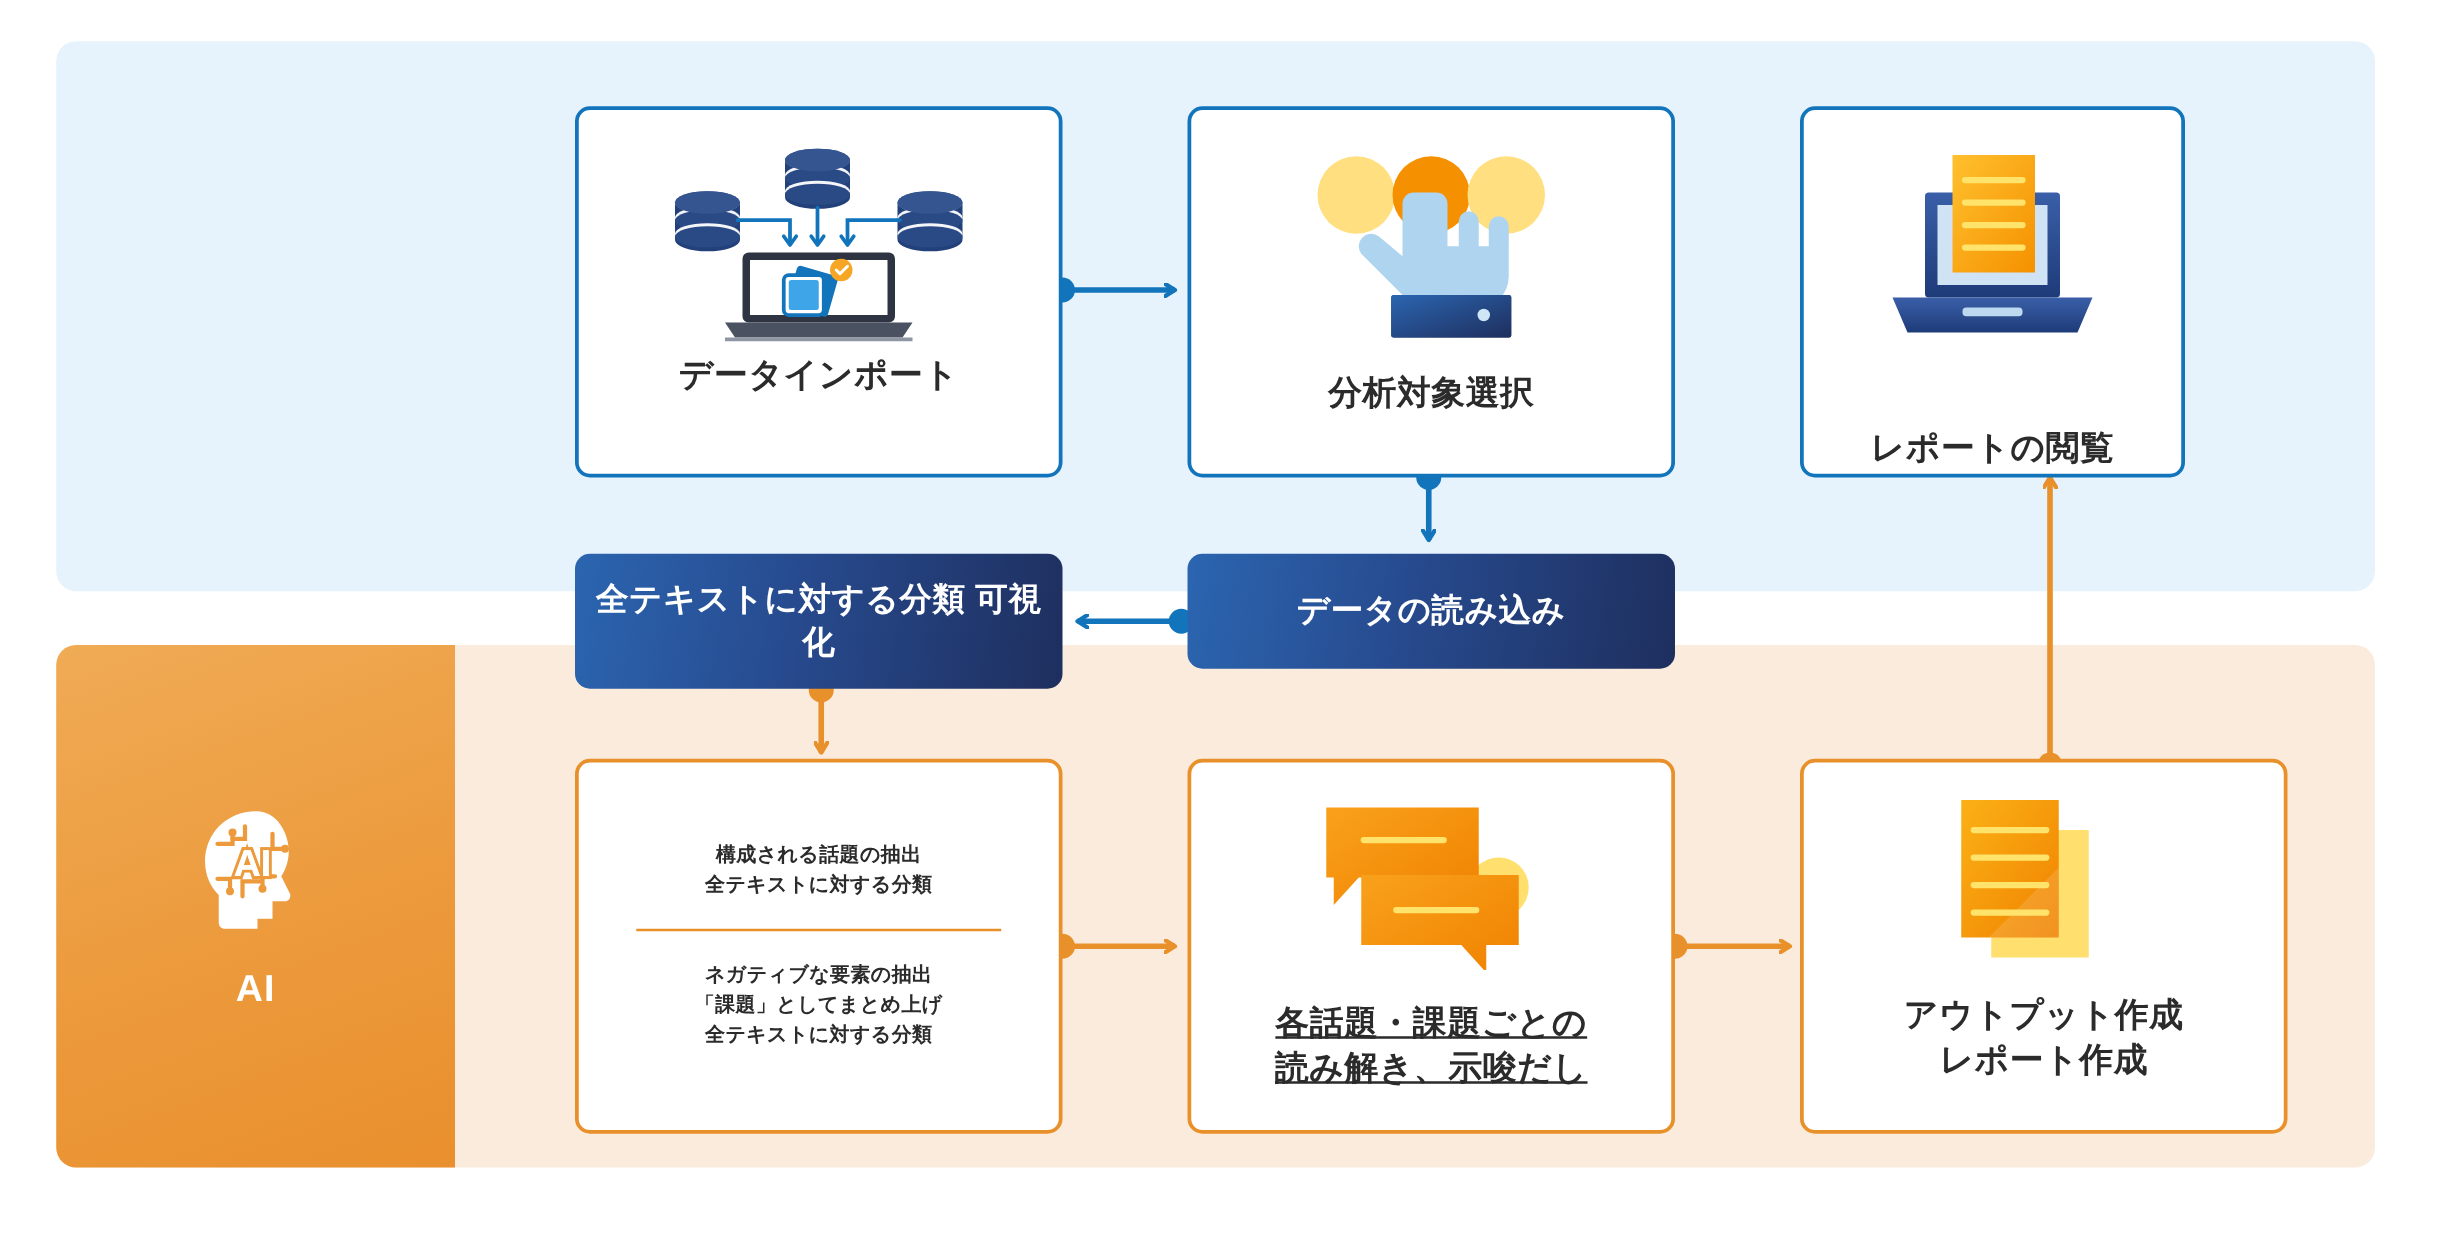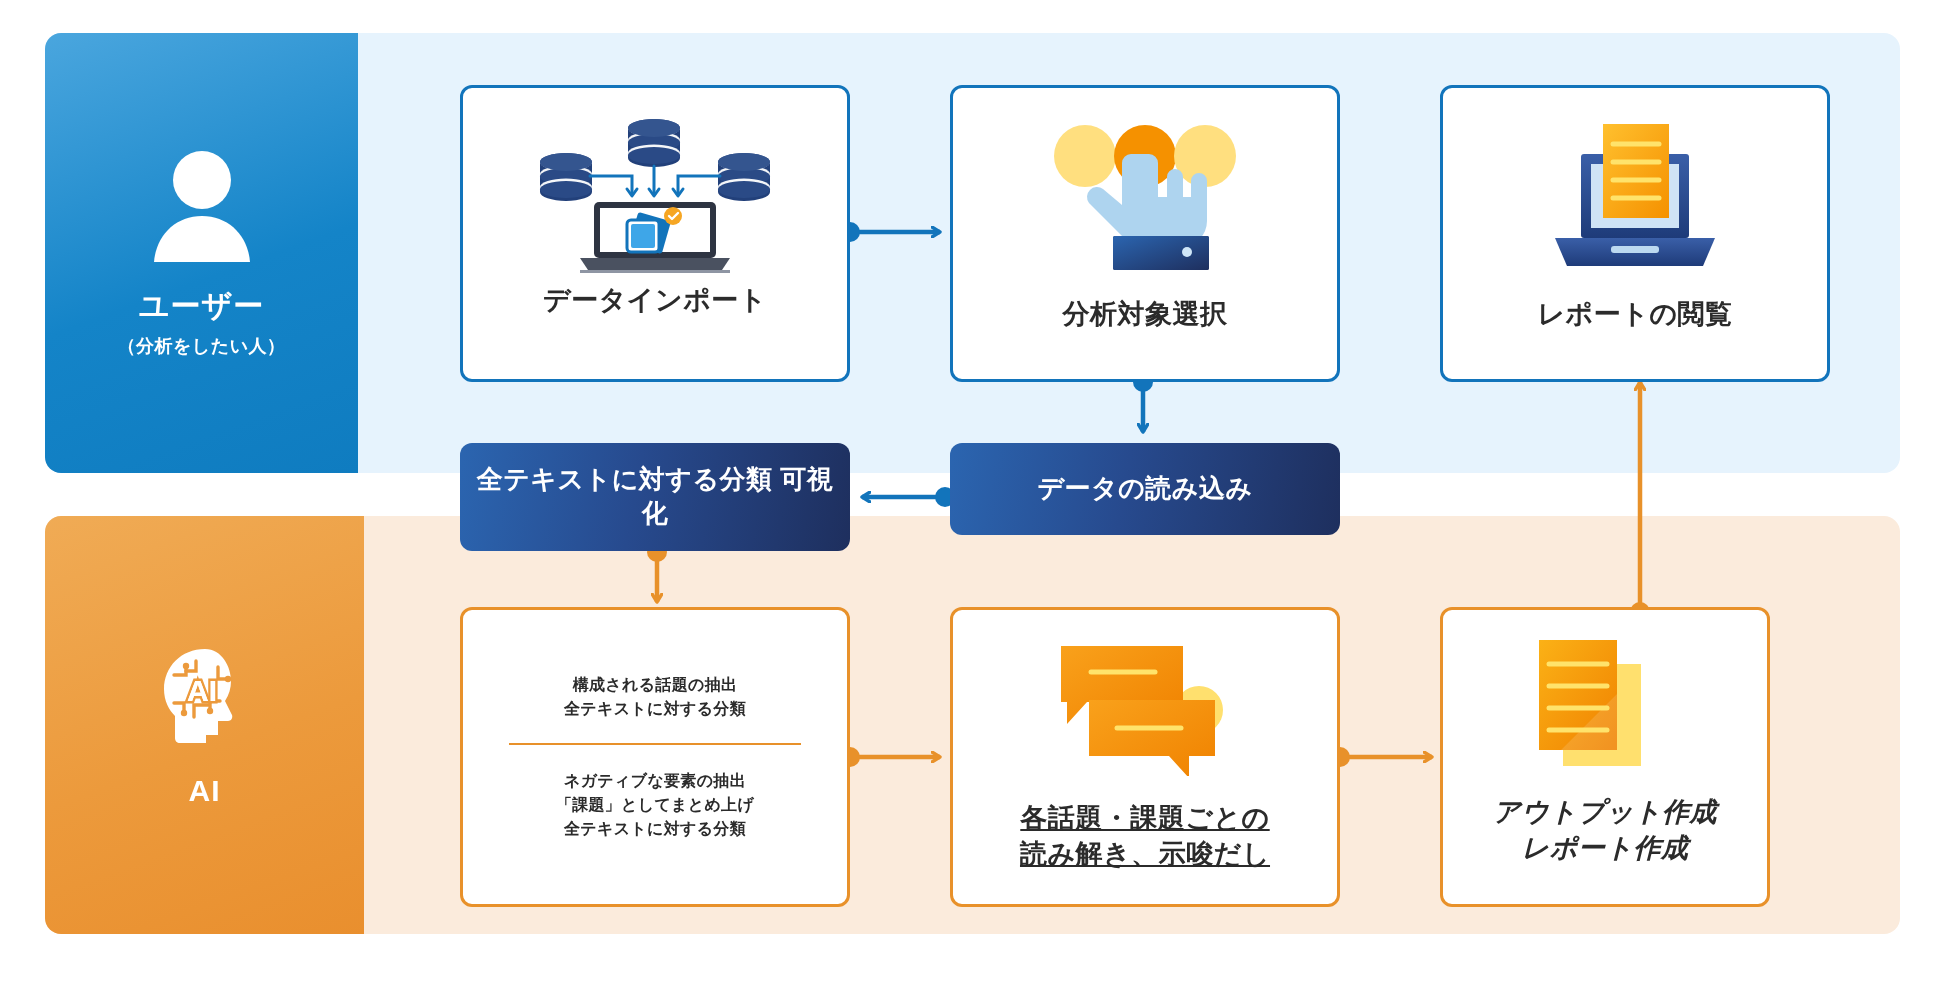--- a/index.html
+++ b/index.html
@@ -151,30 +151,20 @@
   }
 </style>
 </head>
 <body>
 
 <div id="stage">
 
   <div class="band band-user"></div>
   <div class="band band-ai"></div>
 
-  <div class="actor actor-user">
-    <div class="actor-icon">
-      <svg width="104" height="118" viewBox="0 0 104 118">
-        <circle cx="52" cy="32" r="29" fill="#ffffff"></circle>
-        <path d="M52 68 C25 68 6 88 4 114 L100 114 C98 88 79 68 52 68 Z" fill="#ffffff"></path>
-      </svg>
-    </div>
-    <div class="actor-title">ユーザー</div>
-    <div class="actor-sub">（分析をしたい人）</div>
-  </div>
 
   <div class="actor actor-ai">
     <div class="actor-icon">
       <svg width="110" height="110" viewBox="0 0 110 110">
         <g fill="#ffffff">
           <path d="M55 8 C31 8 14 26 14 48 c0 12 5 21 11 27 l0 22 c0 3 2 5 5 5 l26 0 0 -8 12 0 0 -14 10 0 c3 0 5 -3 4 -6 l-7 -14 c4 -6 6 -13 6 -20 C81 26 72 8 55 8 Z"></path>
         </g>
         <g stroke="#ec9a3c" stroke-width="3.4" fill="none" stroke-linecap="round">
           <path d="M24 34 l12 0 0 -9"></path>
           <path d="M24 62 l10 0 0 10"></path>
@@ -324,21 +314,21 @@
             <stop offset="0%" stop-color="#2b65b0"></stop>
             <stop offset="100%" stop-color="#1e2f5e"></stop>
           </linearGradient>
         </defs>
         <circle cx="142" cy="138" r="5" fill="#cfe6f7"></circle>
       </svg>
     </div>
     <div class="card-label" style="margin-top:22px;">分析対象選択</div>
   </div>
 
-  <div class="card card-blue" style="left:1440px; top:85px; width:390px; height:297px;">
+  <div class="card card-blue" style="left:1440px; top:85px; width:308px; height:297px;gap:44px;">
     <div class="card-icon" style="margin-top:24px;">
       <svg width="200" height="160" viewBox="0 0 200 160">
         <defs>
           <linearGradient id="lapGrad" x1="0" y1="0" x2="0" y2="1">
             <stop offset="0%" stop-color="#3a5fa8"></stop>
             <stop offset="100%" stop-color="#1e3b79"></stop>
           </linearGradient>
           <linearGradient id="docGrad" x1="0" y1="0" x2="1" y2="1">
             <stop offset="0%" stop-color="#ffc02e"></stop>
             <stop offset="100%" stop-color="#f59100"></stop>
@@ -397,21 +387,21 @@
         <g stroke="#ffe36b" stroke-width="5" stroke-linecap="round">
           <line x1="46" y1="36" x2="110" y2="36"></line>
           <line x1="72" y1="92" x2="136" y2="92"></line>
         </g>
       </svg>
     </div>
     <div class="card-label" style="margin-top:24px; white-space:pre-line;text-decoration:underline;">各話題・課題ごとの
 読み解き、示唆だし</div>
   </div>
 
-  <div class="card card-orange" style="left:1440px; top:607px; width:330px; height:300px;font-style:italic;">
+  <div class="card card-orange" style="left:1440px; top:607px; width:390px; height:300px;">
     <div class="card-icon" style="margin-top:24px;">
       <svg width="180" height="140" viewBox="0 0 180 140">
         <defs>
           <linearGradient id="docG2" x1="0" y1="0" x2="1" y2="1">
             <stop offset="0%" stop-color="#fbb116"></stop>
             <stop offset="100%" stop-color="#f08200"></stop>
           </linearGradient>
         </defs>
         <rect x="48" y="30" width="78" height="102" fill="#ffe06e"></rect>
         <rect x="24" y="6" width="78" height="110" fill="url(#docG2)"></rect>

